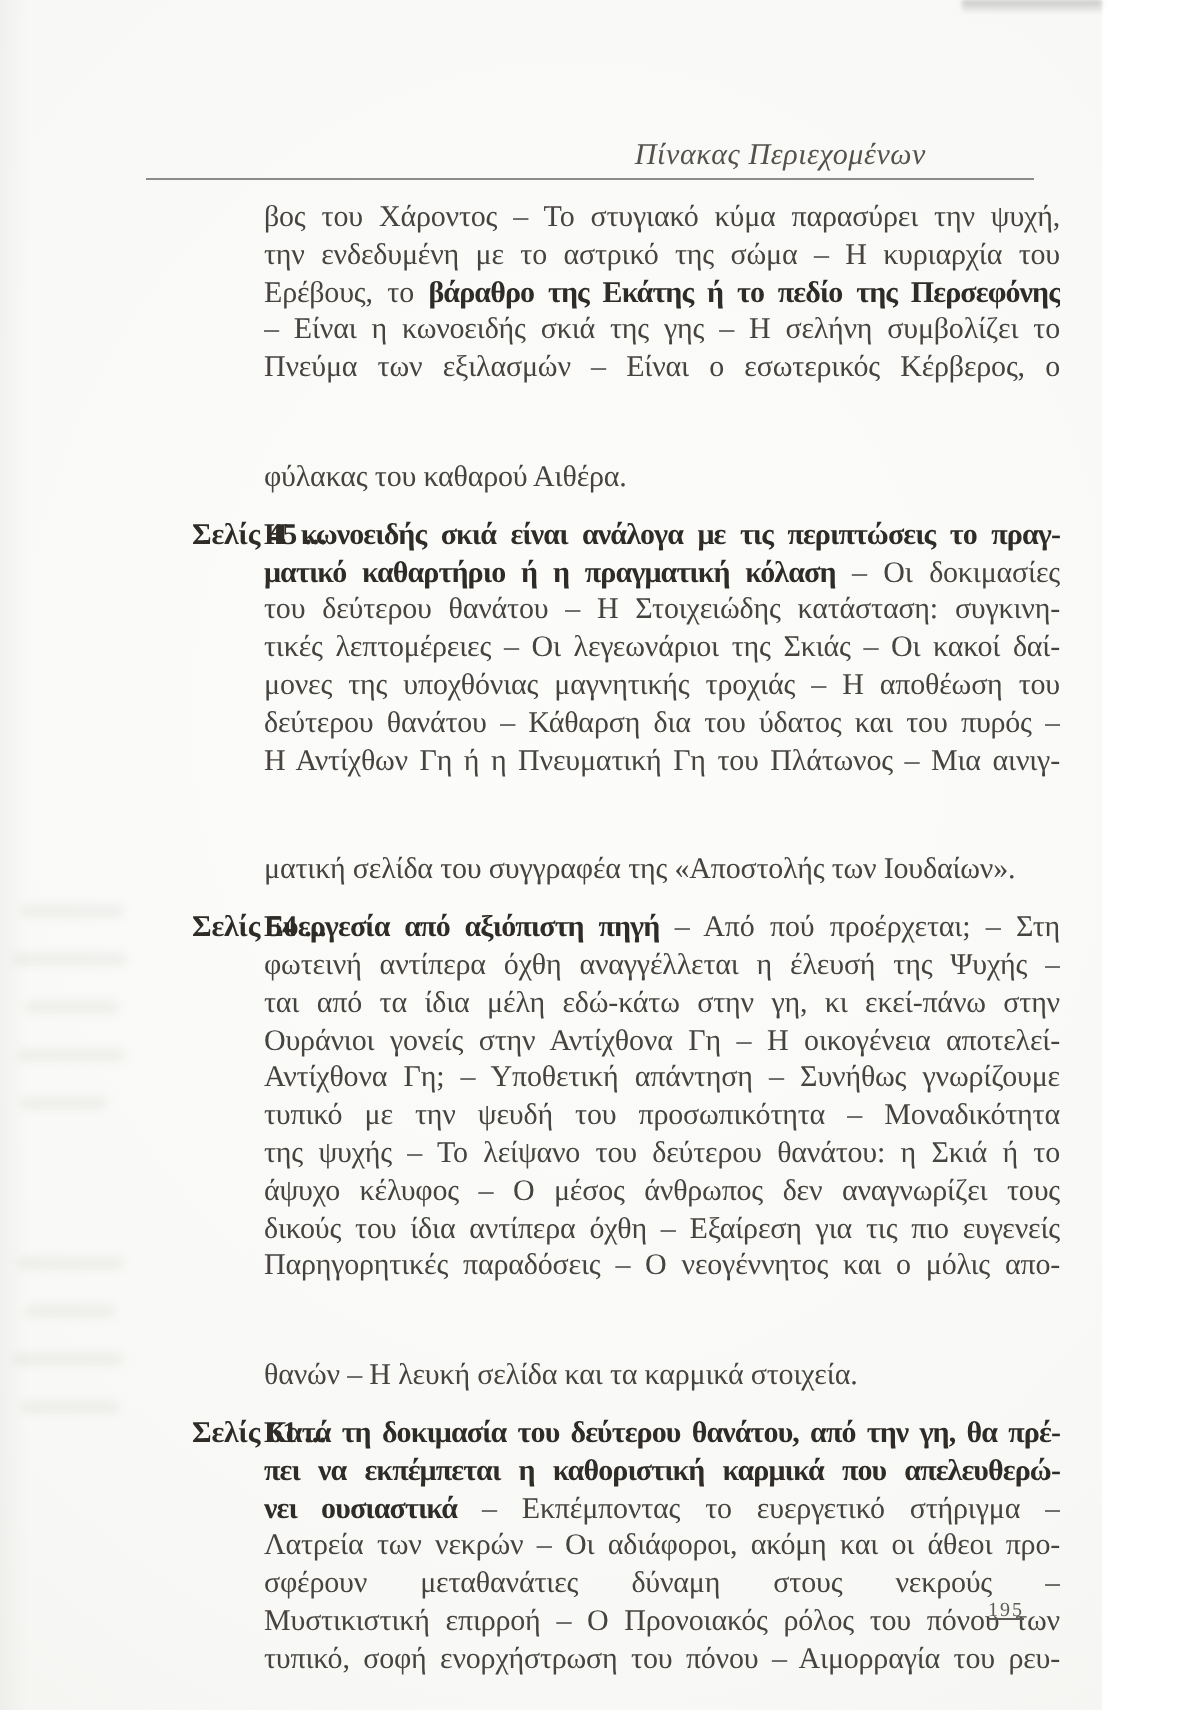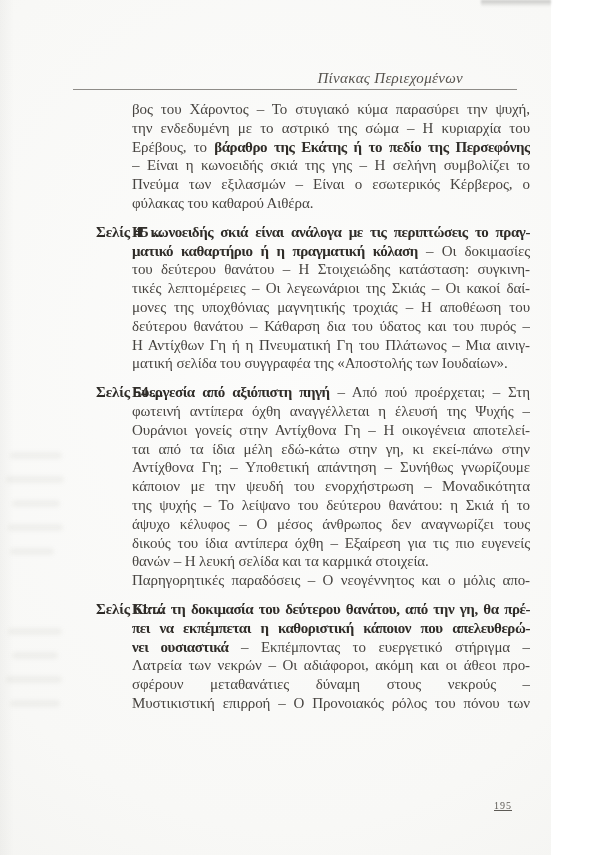--- a/index.html
+++ b/index.html
@@ -58,21 +58,21 @@
     white-space: nowrap;
     color: #2f2c28;
     margin-left: 28px;
   }
   .line {
     white-space: nowrap;
     overflow: hidden;
     text-align: justify;
     text-align-last: justify;
   }
-  .line.noj { text-align-last: left; }
+  .line.noj { text-align-last: left; margin-top: 36px; }
   .bold { font-weight: bold; color: #2f2c28; letter-spacing: -0.45px; margin-top: 32px; }
   
   .bleed {
     position: absolute;
     height: 7px; border-radius: 4px;
     background: rgba(125,124,118,0.08);
     filter: blur(2px);
   }
   .page-number {
     position: absolute;
@@ -122,36 +122,37 @@
         <div class="line"><span>τικές λεπτομέρειες – Οι λεγεωνάριοι της Σκιάς – Οι κακοί δαί-</span></div>
         <div class="line"><span>μονες της υποχθόνιας μαγνητικής τροχιάς – Η αποθέωση του</span></div>
         <div class="line"><span>δεύτερου θανάτου – Κάθαρση δια του ύδατος και του πυρός –</span></div>
         <div class="line"><span>Η Αντίχθων Γη ή η Πνευματική Γη του Πλάτωνος – Μια αινιγ-</span></div>
         <div class="line noj"><span>ματική σελίδα του συγγραφέα της «Αποστολής των Ιουδαίων».</span></div>
       </div>
       <div class="block entry">
         <span class="entry-label">Σελίς 54 ...</span>
         <div class="line"><span class="bold">Ευεργεσία από αξιόπιστη πηγή</span><span> – Από πού προέρχεται; – Στη</span></div>
         <div class="line"><span>φωτεινή αντίπερα όχθη αναγγέλλεται η έλευσή της Ψυχής –</span></div>
+        <div class="line"><span>ται από τα ίδια μέλη εδώ-κάτω στην γη, κι εκεί-πάνω στην</span></div>
         <div class="line"><span>Ουράνιοι γονείς στην Αντίχθονα Γη – Η οικογένεια αποτελεί-</span></div>
-        <div class="line"><span>ται από τα ίδια μέλη εδώ-κάτω στην γη, κι εκεί-πάνω στην</span></div>
         <div class="line"><span>Αντίχθονα Γη; – Υποθετική απάντηση – Συνήθως γνωρίζουμε</span></div>
-        <div class="line"><span>κάποιον με την ψευδή του ενορχήστρωση – Μοναδικότητα</span></div>
+        <div class="line"><span>τυπικό με την ψευδή του προσωπικότητα – Μοναδικότητα</span></div>
         <div class="line"><span>της ψυχής – Το λείψανο του δεύτερου θανάτου: η Σκιά ή το</span></div>
         <div class="line"><span>άψυχο κέλυφος – Ο μέσος άνθρωπος δεν αναγνωρίζει τους</span></div>
         <div class="line"><span>δικούς του ίδια αντίπερα όχθη – Εξαίρεση για τις πιο ευγενείς</span></div>
+        <div class="line"><span>Παρηγορητικές παραδόσεις – Ο νεογέννητος και ο μόλις απο-</span></div>
         <div class="line noj"><span>θανών – Η λευκή σελίδα και τα καρμικά στοιχεία.</span></div>
-        <div class="line"><span>Παρηγορητικές παραδόσεις – Ο νεογέννητος και ο μόλις απο-</span></div>
       </div>
       <div class="block entry">
         <span class="entry-label">Σελίς 61 ...</span>
         <div class="line"><span class="bold">Κατά τη δοκιμασία του δεύτερου θανάτου, από την γη, θα πρέ-</span></div>
-        <div class="line"><span class="bold">πει να εκπέμπεται η καθοριστική κάποιον που απελευθερώ-</span></div>
+        <div class="line"><span class="bold">πει να εκπέμπεται η καθοριστική καρμικά που απελευθερώ-</span></div>
         <div class="line"><span class="bold">νει ουσιαστικά</span><span> – Εκπέμποντας το ευεργετικό στήριγμα –</span></div>
         <div class="line"><span>Λατρεία των νεκρών – Οι αδιάφοροι, ακόμη και οι άθεοι προ-</span></div>
         <div class="line"><span>σφέρουν μεταθανάτιες δύναμη στους νεκρούς –</span></div>
         <div class="line"><span>Μυστικιστική επιρροή – Ο Προνοιακός ρόλος του πόνου των</span></div>
+        <div class="line"><span>τυπικό, σοφή ενορχήστρωση του πόνου – Αιμορραγία του ρευ-</span></div>
       </div>
     </div>
 
   <div class="page-number">195</div>
 
 </div>
 
 </body></html>

